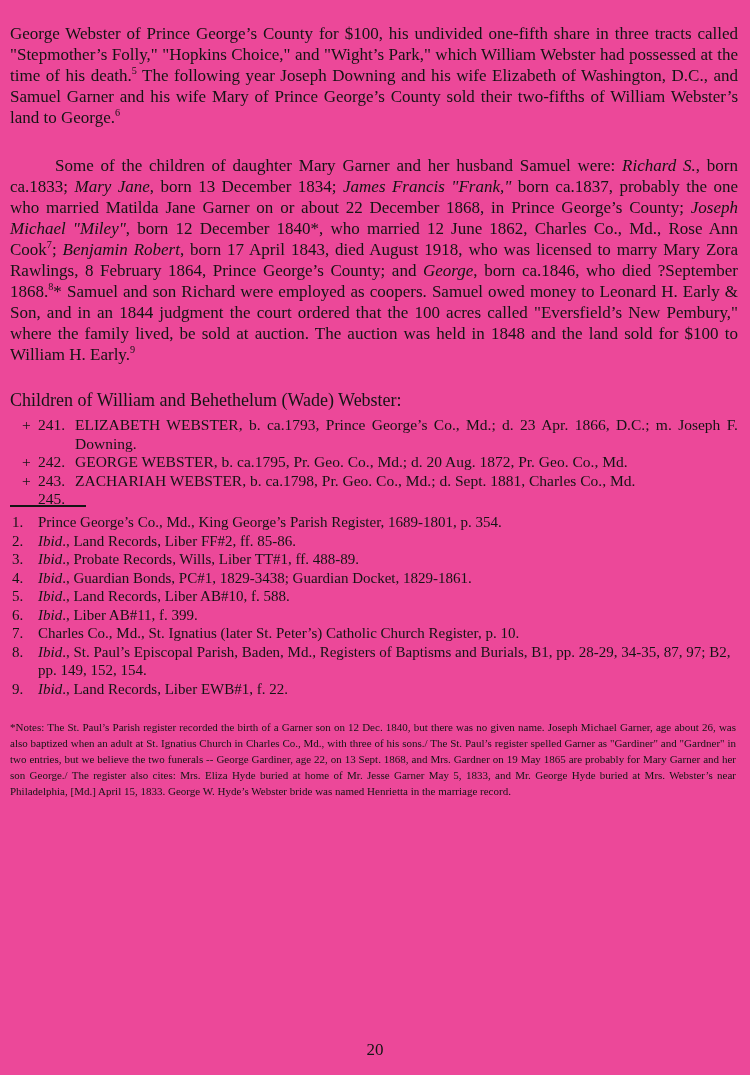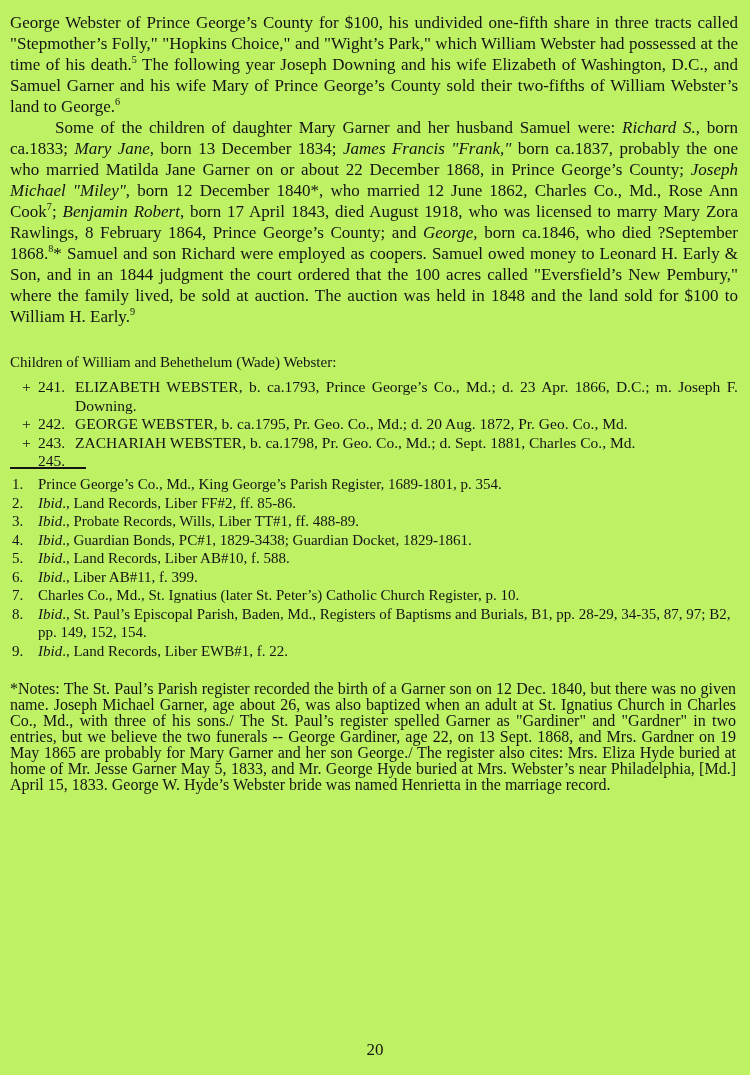--- a/index.html
+++ b/index.html
@@ -1,38 +1,38 @@
 <!DOCTYPE html>
 <html><head>
 <meta charset="utf-8">
 <style>
   html, body { margin: 0; padding: 0; background: #e8e8e8; }
   .page {
     position: relative;
     width: 750px;
     height: 1075px;
     margin: 0 auto;
-    background: #bef264;
+    background: #ec4899;
     color: #141414;
     font-family: "Liberation Serif", "DejaVu Serif", serif;
     box-sizing: border-box;
-    padding: 12px 12px 0 10px;
+    padding: 23px 12px 0 10px;
     overflow: hidden;
   }
   .body-text {
     margin: 0;
     font-size: 17px;
     line-height: 21px;
     text-align: justify;
   }
-  .para2 { text-indent: 45px; }
+  .para2 { margin-top: 27px; text-indent: 45px; }
   .sup { font-size: 0.6em; vertical-align: super; line-height: 0; }
   .section-heading {
     margin-top: 25px;
-    font-size: 15px;
+    font-size: 18px;
     line-height: 21px;
   }
   .child-list { margin-top: 5px; }
   .child-entry {
     position: relative;
     padding-left: 65px;
     font-size: 15.5px;
     line-height: 18.5px;
     text-align: justify;
   }
@@ -50,21 +50,21 @@
   .footnote {
     position: relative;
     padding-left: 28px;
     font-size: 15px;
     line-height: 18.5px;
     text-align: left;
   }
   .footnote-num { position: absolute; left: 2px; top: 0; }
   .notes-text {
     margin: 21px 2px 0 0;
-    font-size: 16px;
+    font-size: 11px;
     line-height: 16px;
     text-align: justify;
   }
   .page-number {
     position: absolute;
     top: 1040px;
     left: 0;
     right: 0;
     text-align: center;
     font-size: 17px;

